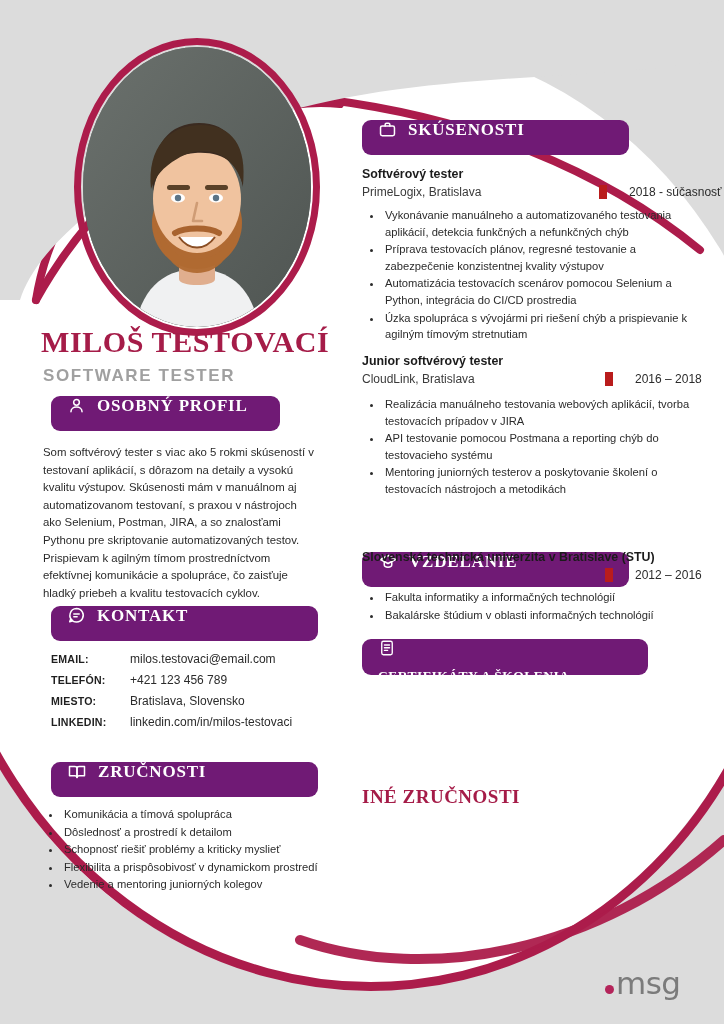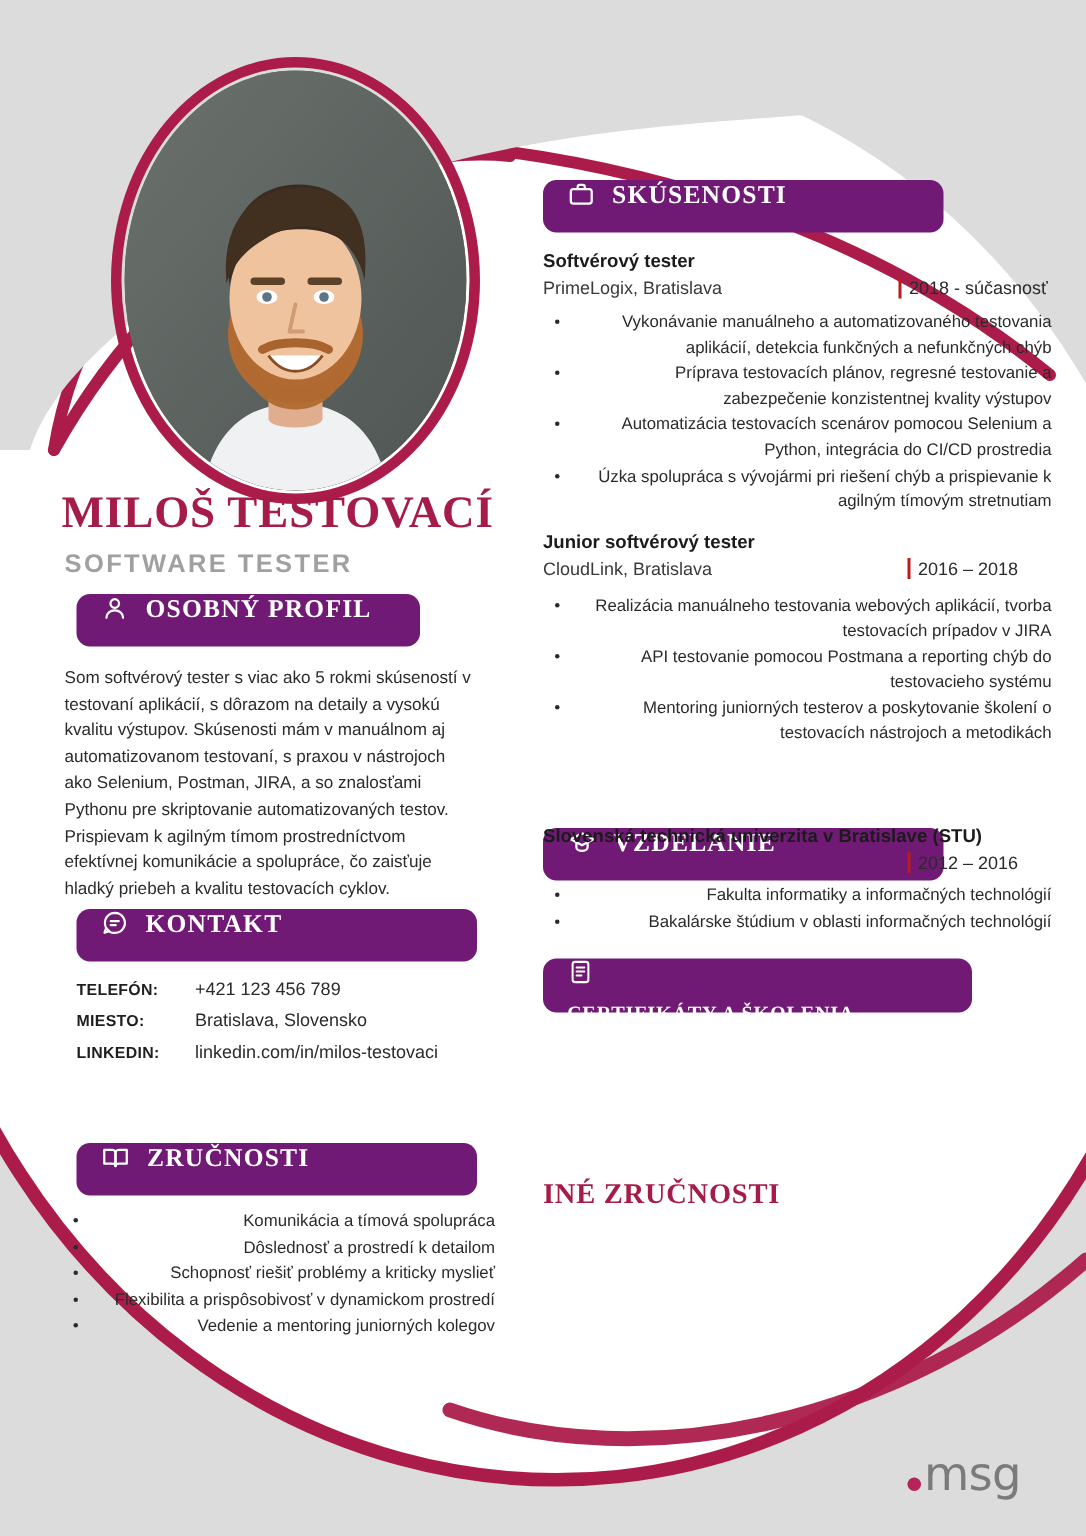--- a/index.html
+++ b/index.html
@@ -58,41 +58,41 @@
   .pill svg{display:block;flex:none;}
 
   
   .para{
     position:absolute;font-size:11.4px;line-height:17.6px;color:#2b2b2b;
   }
   ul.bul{
     position:absolute;margin:0;padding:0 0 0 15px;
     font-size:11.2px;line-height:16.6px;color:#2b2b2b;
   }
-  ul.bul li{margin:0 0 1px 0;padding-left:2px;text-align:right;}
+  ul.bul li{margin:0 0 1px 0;padding-left:2px;}
 
   
   .contact{position:absolute;left:51px;top:652px;width:290px;}
   .crow{display:flex;align-items:baseline;margin-bottom:7px;}
   .ckey{
     width:79px;flex:none;font-size:10.6px;font-weight:bold;
     color:#1f1f1f;letter-spacing:.2px;
   }
   .cval{font-size:12px;color:#2b2b2b;}
 
   
   .job-title{
     position:absolute;font-size:12.4px;font-weight:bold;color:#1b1b1b;
   }
   .job-org{
     position:absolute;font-size:12px;color:#3a3a3a;
   }
   .job-date{
     position:absolute;font-size:12px;color:#2b2b2b;
-    padding-left:5px;border-left:2px solid #b91c1c;
+    padding-left:22px;border-left:8px solid #b91c1c;
     line-height:14px;
   }
 
   .other-skills{
     position:absolute;left:362px;top:786px;
     font-family:"Liberation Serif", serif;
     font-weight:bold;font-size:19px;letter-spacing:.5px;color:#a51c48;
   }
 
   
@@ -189,20 +189,24 @@
       <span>
         <svg width="19" height="19" viewBox="0 0 24 24" fill="none" stroke="#ffffff" stroke-width="1.9" stroke-linecap="round" stroke-linejoin="round">
           <path d="M12 3.2a8.5 8.5 0 1 1-7.2 13l-1.4 3.8 4-1.3A8.5 8.5 0 0 1 12 3.2Z"></path>
           <path d="M8.6 10.2h6.8M8.6 13.6h4.2"></path>
         </svg>
       </span>
       <span class="label">KONTAKT</span>
     </div>
     <div class="contact">
       <div class="crow">
+        <span class="ckey">EMAIL:</span>
+        <span class="cval">milos.testovaci@email.com</span>
+      </div>
+      <div class="crow">
         <span class="ckey">TELEFÓN:</span>
         <span class="cval">+421 123 456 789</span>
       </div>
       <div class="crow">
         <span class="ckey">MIESTO:</span>
         <span class="cval">Bratislava, Slovensko</span>
       </div>
       <div class="crow">
         <span class="ckey">LINKEDIN:</span>
         <span class="cval">linkedin.com/in/milos-testovaci</span>

